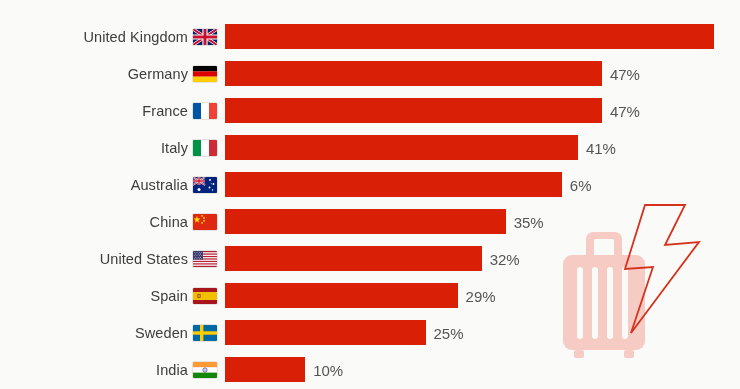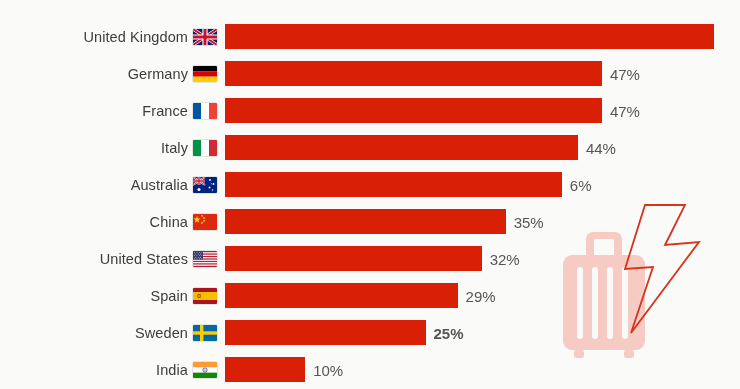--- a/index.html
+++ b/index.html
@@ -158,21 +158,21 @@
       <div class="row">
         <div class="row-label">Italy</div>
         <div class="row-flag">
     <svg viewBox="0 0 24 16">
       <rect width="8" height="16" x="0" fill="#009246"></rect>
       <rect width="8" height="16" x="8" fill="#FFFFFF"></rect>
       <rect width="8" height="16" x="16" fill="#CE2B37"></rect>
     </svg>
         </div>
         <div class="row-bar" style="width: 352.88px; background: rgb(218, 31, 7);"></div>
-        <div class="row-value" style="left: 537.88px;">44%</div>
+        <div class="row-value" style="left: 537.88px;">41%</div>
       </div>
       <div class="row">
         <div class="row-label">Australia</div>
         <div class="row-flag">
     <svg viewBox="0 0 24 16">
       <rect width="24" height="16" fill="#00247D"></rect>
       <g>
         <path d="M0 0 L12 8 M12 0 L0 8" stroke="#FFF" stroke-width="1.7"></path>
         <path d="M0 0 L12 8 M12 0 L0 8" stroke="#CF142B" stroke-width="0.9"></path>
         <path d="M6 0 V8 M0 4 H12" stroke="#FFF" stroke-width="2.6"></path>
@@ -264,21 +264,21 @@
       <div class="row">
         <div class="row-label">Sweden</div>
         <div class="row-flag">
     <svg viewBox="0 0 24 16">
       <rect width="24" height="16" fill="#006AA7"></rect>
       <rect x="7" y="0" width="3.4" height="16" fill="#FECC00"></rect>
       <rect x="0" y="6.3" width="24" height="3.4" fill="#FECC00"></rect>
     </svg>
         </div>
         <div class="row-bar" style="width: 200.5px; background: rgb(218, 31, 7);"></div>
-        <div class="row-value" style="left: 385.5px; font-weight: bold;">25%</div>
+        <div class="row-value" style="left: 385.5px;">25%</div>
       </div>
       <div class="row">
         <div class="row-label">India</div>
         <div class="row-flag">
     <svg viewBox="0 0 24 16">
       <rect width="24" height="5.34" y="0" fill="#FF9933"></rect>
       <rect width="24" height="5.33" y="5.34" fill="#FFFFFF"></rect>
       <rect width="24" height="5.33" y="10.67" fill="#138808"></rect>
       <circle cx="12" cy="8" r="2.1" fill="none" stroke="#000080" stroke-width="0.6"></circle>
       <circle cx="12" cy="8" r="0.5" fill="#000080"></circle>

